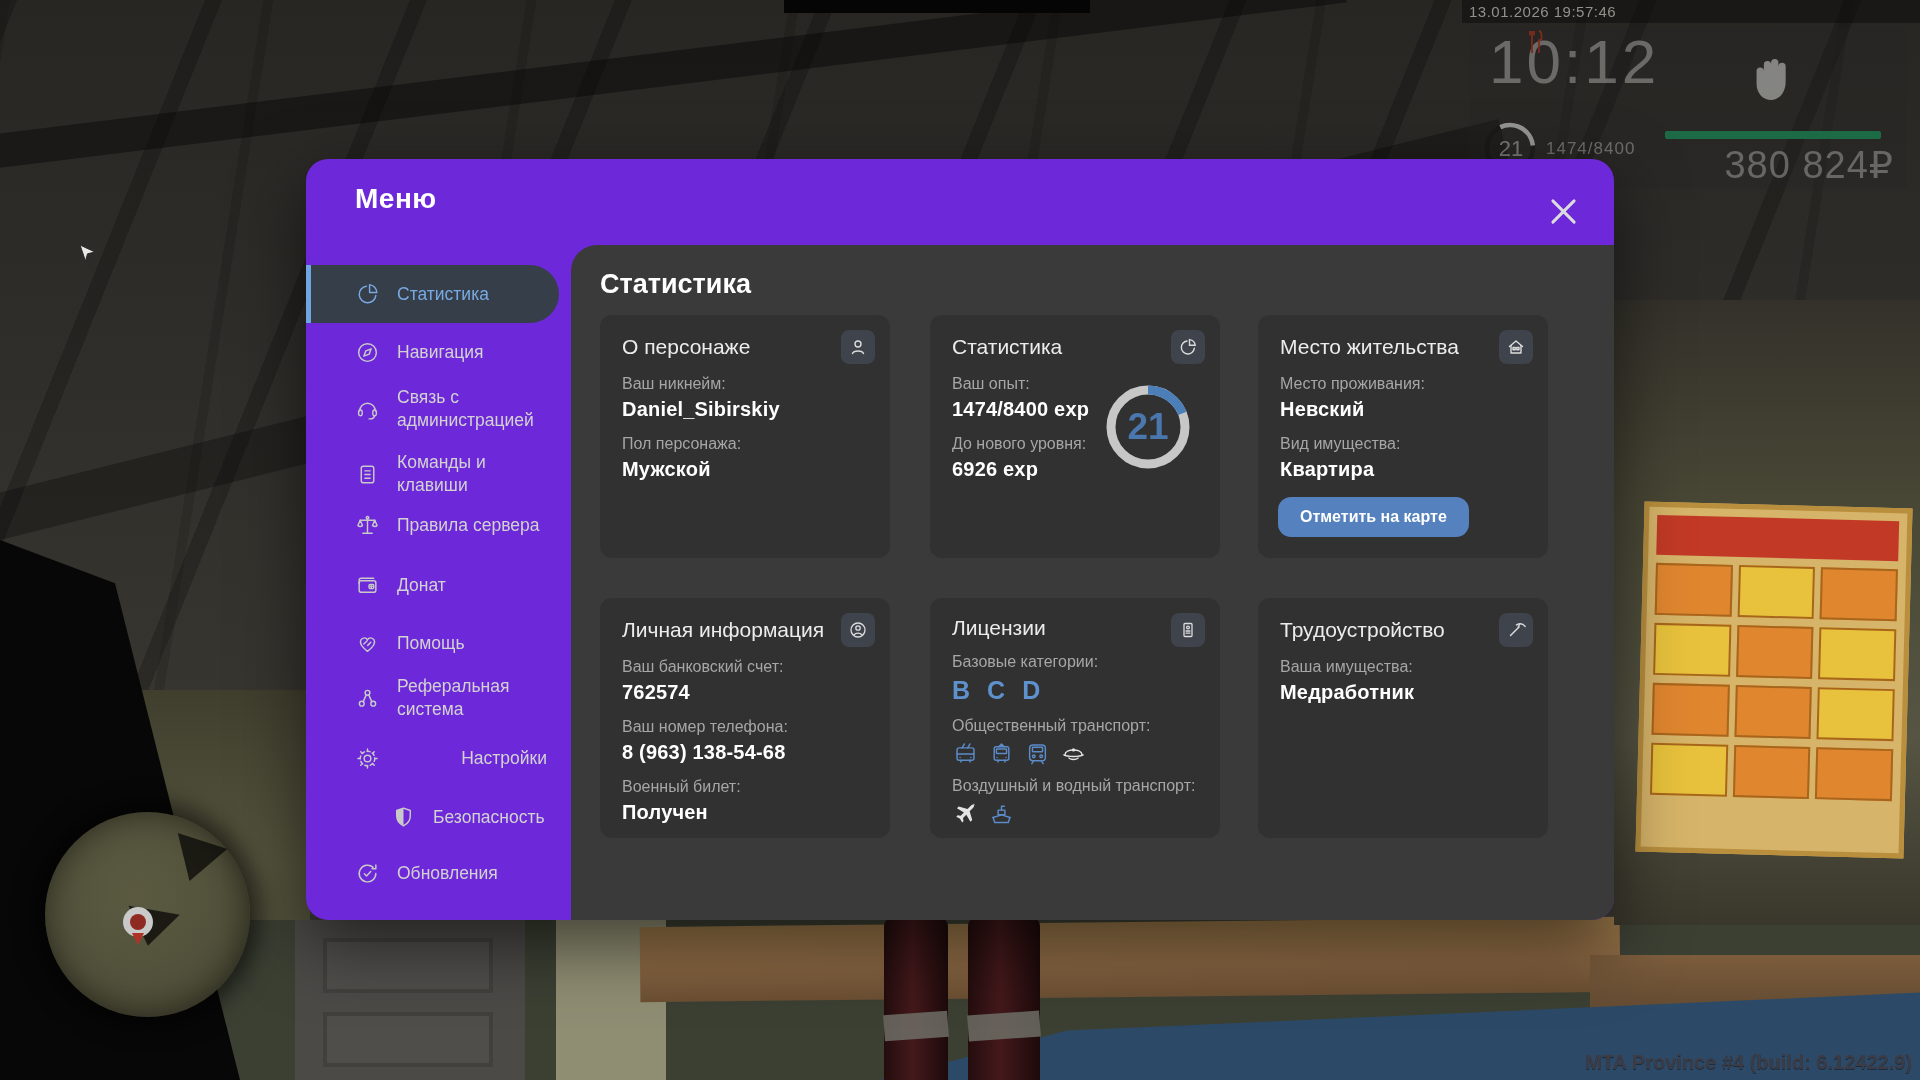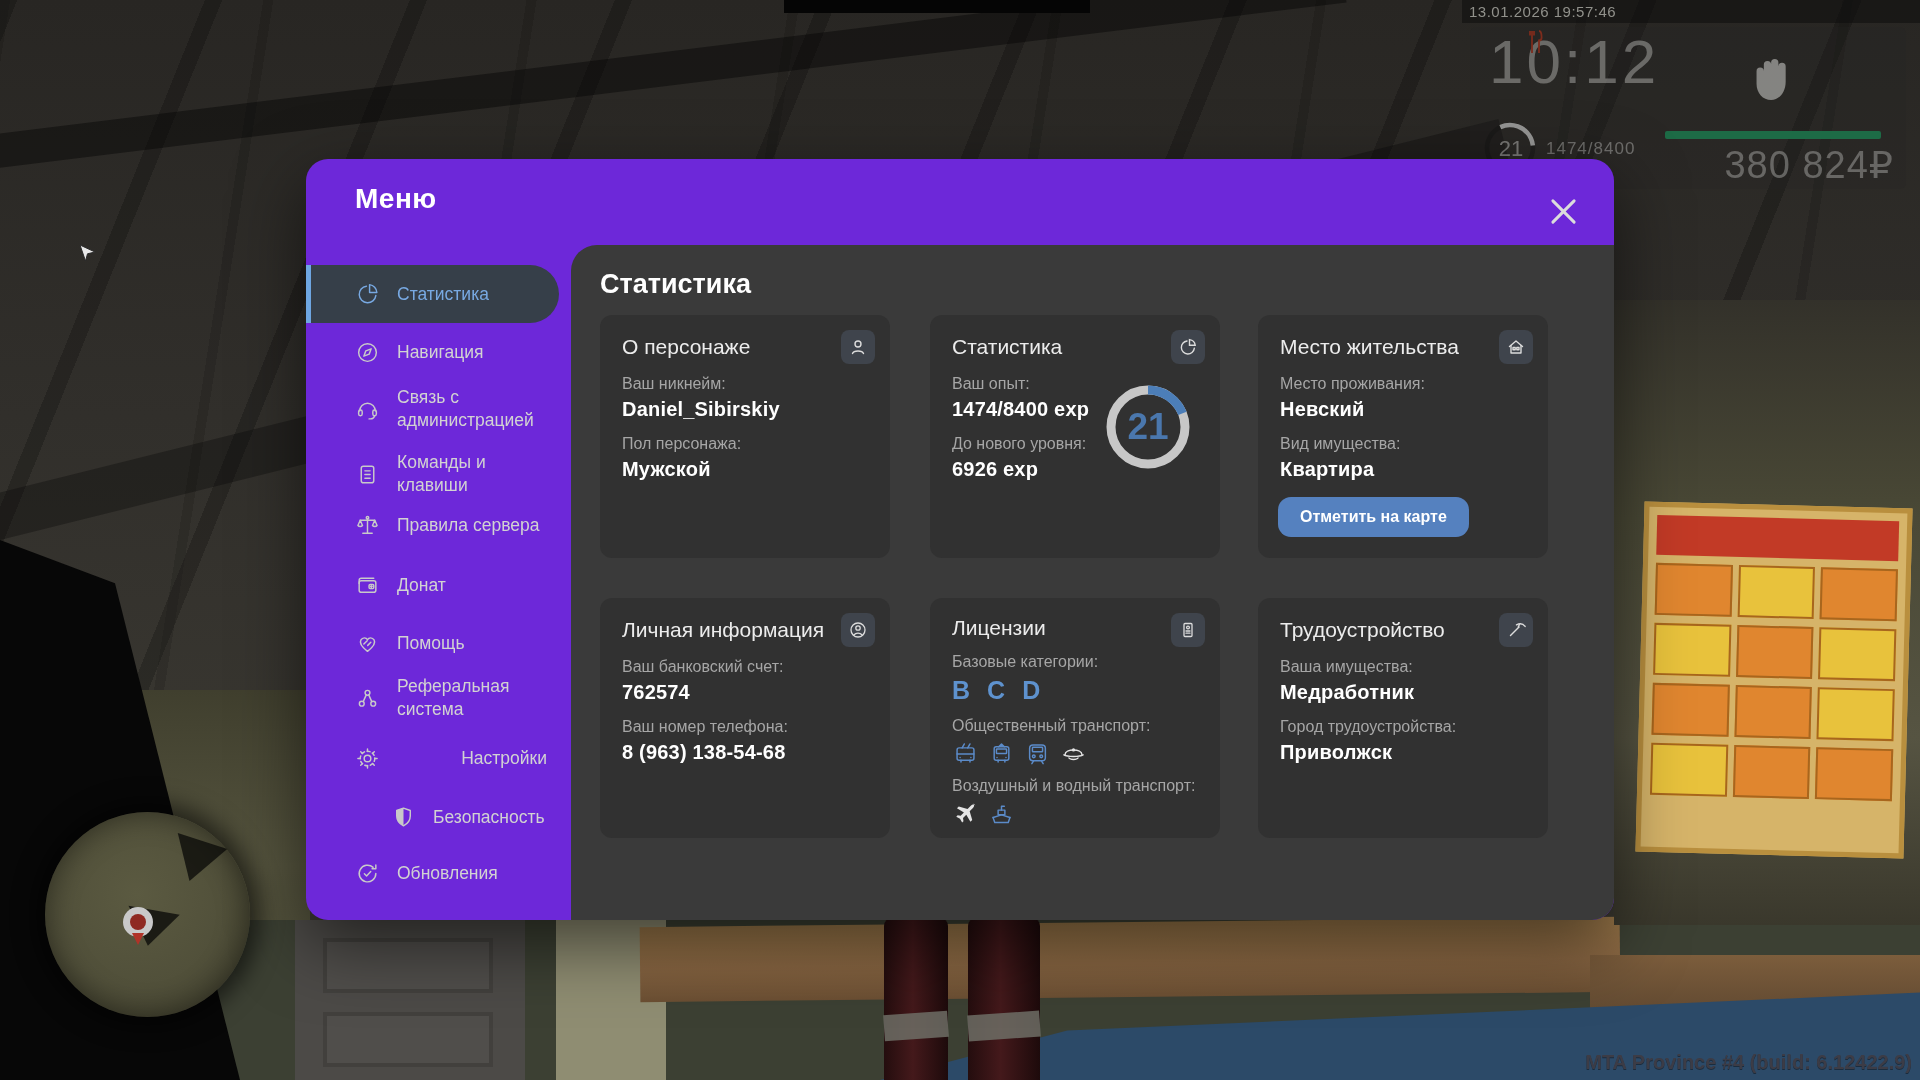--- a/index.html
+++ b/index.html
@@ -389,20 +389,24 @@
             </svg>
         </div>
         <div class="field">
             <div class="f-label">Ваш банковский счет:</div>
           <div class="f-value">762574</div>
           </div>
         <div class="field">
             <div class="f-label">Ваш номер телефона:</div>
           <div class="f-value">8 (963) 138-54-68</div>
           </div>
+        <div class="field">
+            <div class="f-label">Военный билет:</div>
+          <div class="f-value">Получен</div>
+          </div>
       </div>
 
       <div class="card" style="left:359px;top:353px;height:240px;padding-top:18px;">
         <div class="card-title" style="margin-bottom:13px;">Лицензии</div>
         <div class="badge">
           <svg width="20" height="20" viewBox="0 0 20 20" fill="none" stroke="currentColor" stroke-width="1.3" stroke-linecap="round">
             <rect x="6" y="3.5" width="8" height="13" rx="1"></rect>
               <circle cx="10" cy="7.5" r="1.4"></circle>
               <path d="M8 11h4M8 13.2h4"></path>
             </svg>
@@ -460,20 +464,16 @@
           <svg width="20" height="20" viewBox="0 0 20 20" fill="none" stroke="currentColor" stroke-width="1.4" stroke-linecap="round">
             <path d="M4.5 15.5 13 7"></path>
               <path d="M10.5 4.8c3.2-1.7 6.6-1 8.6 1.6"></path>
               <path d="M12.3 6.8l1.2-2.3"></path>
             </svg>
         </div>
         <div class="field">
             <div class="f-label">Ваша имущества:</div>
           <div class="f-value">Медработник</div>
           </div>
-        <div class="field">
-            <div class="f-label">Город трудоустройства:</div>
-          <div class="f-value">Приволжск</div>
-          </div>
       </div>
     </div>
   </div>
 </div>
 
 </body></html>

